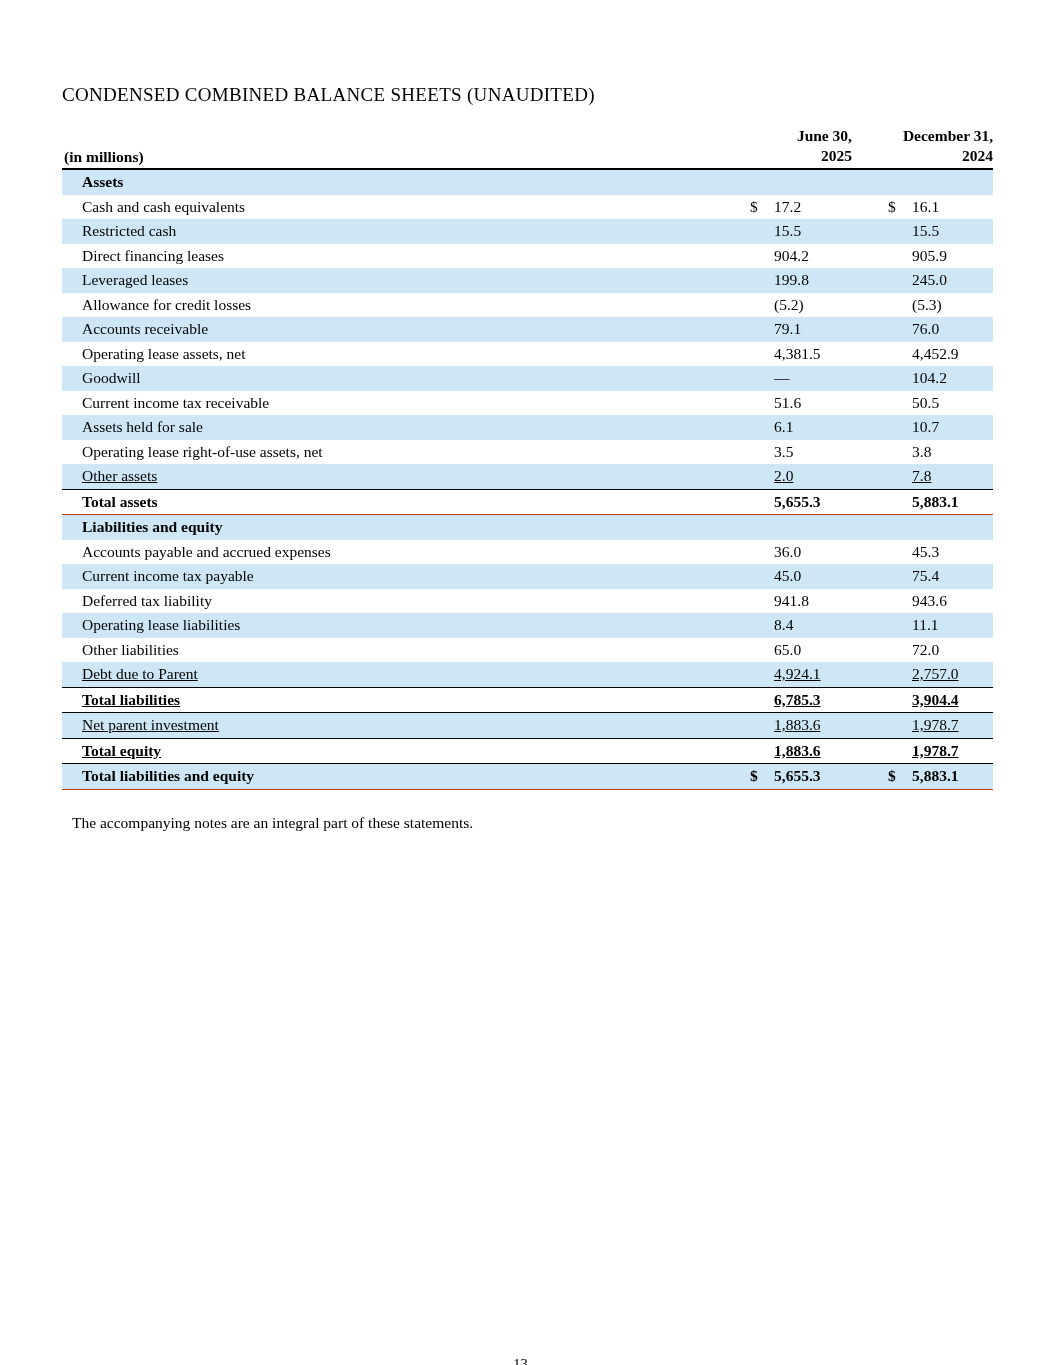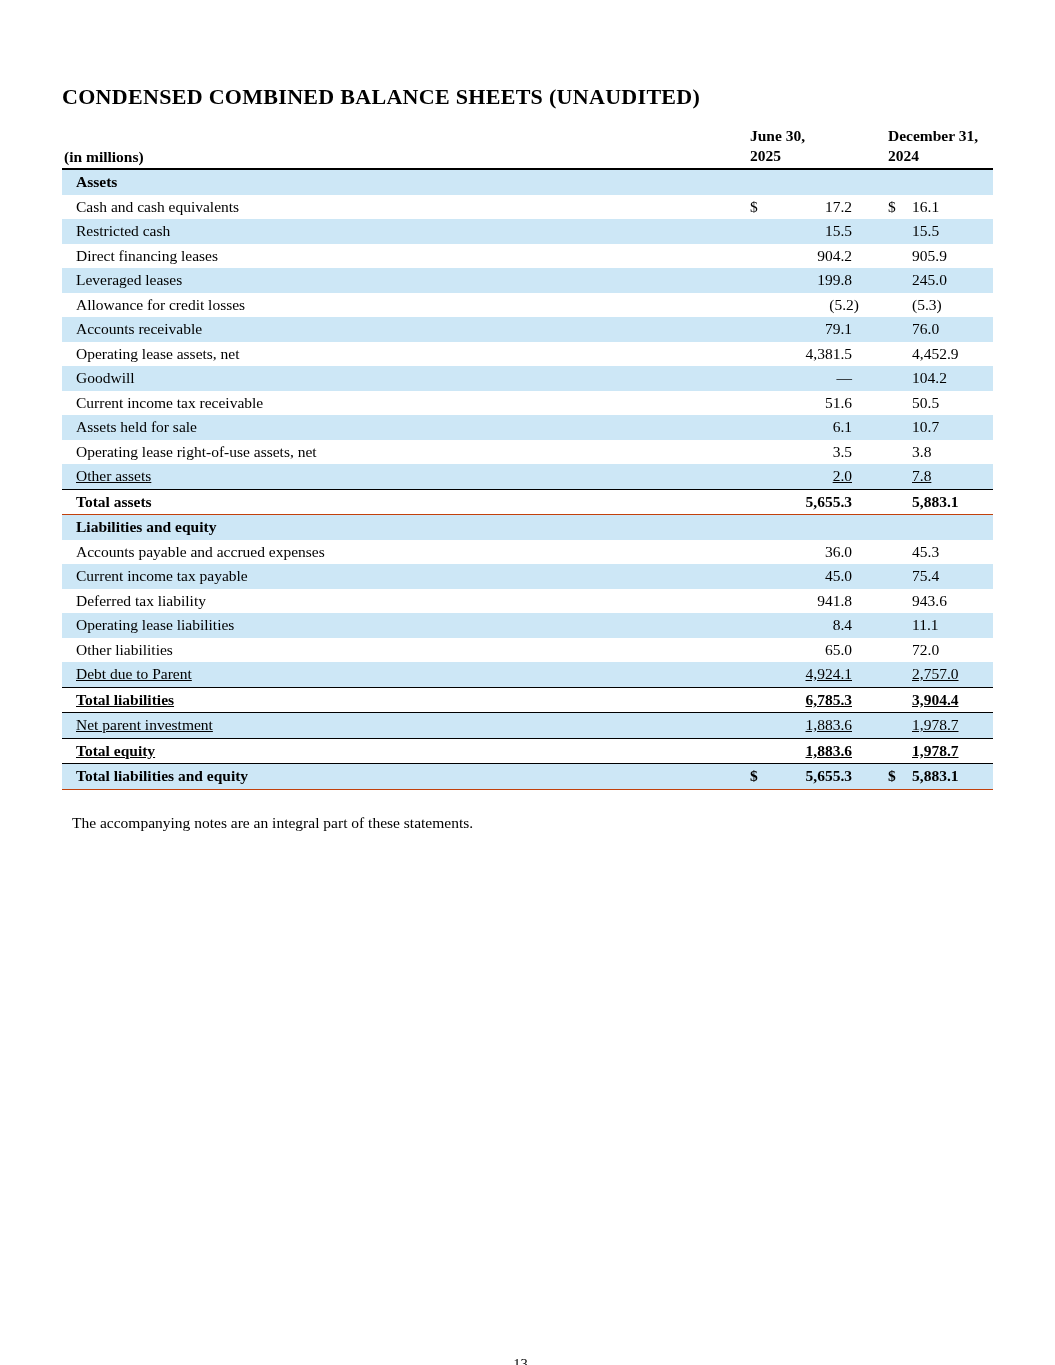--- a/index.html
+++ b/index.html
@@ -14,22 +14,22 @@
     width: 1055px;
     height: 1365px;
     background: #ffffff;
     overflow: hidden;
   }
   .title {
     position: absolute;
     left: 62px;
     top: 84px;
     margin: 0;
-    font-size: 22px;
-    font-weight: bold;
+    font-size: 19px;
+    font-weight: normal;
     letter-spacing: 0.3px;
     white-space: nowrap;
   }
   table.bs {
     position: absolute;
     left: 62px;
     top: 126px;
     width: 931px;
     border-collapse: collapse;
     table-layout: fixed;
@@ -42,33 +42,33 @@
   col.c-cur2   { width: 24px; }
   col.c-val2   { width: 81px; }
 
   thead td {
     vertical-align: bottom;
     border-bottom: 2px solid #000;
     font-weight: bold;
     padding: 0 0 2px 0;
   }
   thead td.hlabel { text-align: left; padding-left: 2px; }
-  thead td.hcol   { text-align: left; line-height: 20px; }
+  thead td.hcol   { text-align: right; line-height: 20px; }
 
   tbody td {
     height: 24.5px;
     padding: 0;
     vertical-align: middle;
     overflow: visible;
     white-space: nowrap;
   }
   tbody tr:nth-child(odd) { background: var(--row-blue, #cde7f6); }
-  tbody td.label { text-align: left; padding-left: 14px; }
+  tbody td.label { text-align: left; padding-left: 20px; }
   tbody td.cur1, tbody td.cur2 { text-align: left; }
-  tbody td.val1 { text-align: right; padding-right: 0; }
+  tbody td.val1 { text-align: left; padding-right: 0; }
   tbody td.val2 { text-align: left; padding-right: 5px; }
   tbody tr.bold { font-weight: bold; }
   tbody tr.rule-thin  td { border-bottom: 1px solid #000; text-decoration: underline; }
   tbody tr.rule-thick td { border-bottom: 1px solid #c2410c; }
   span.neg { display: inline-block; margin-right: -7px; }
 
   .footer-note {
     position: absolute;
     left: 62px;
     top: 804px;

